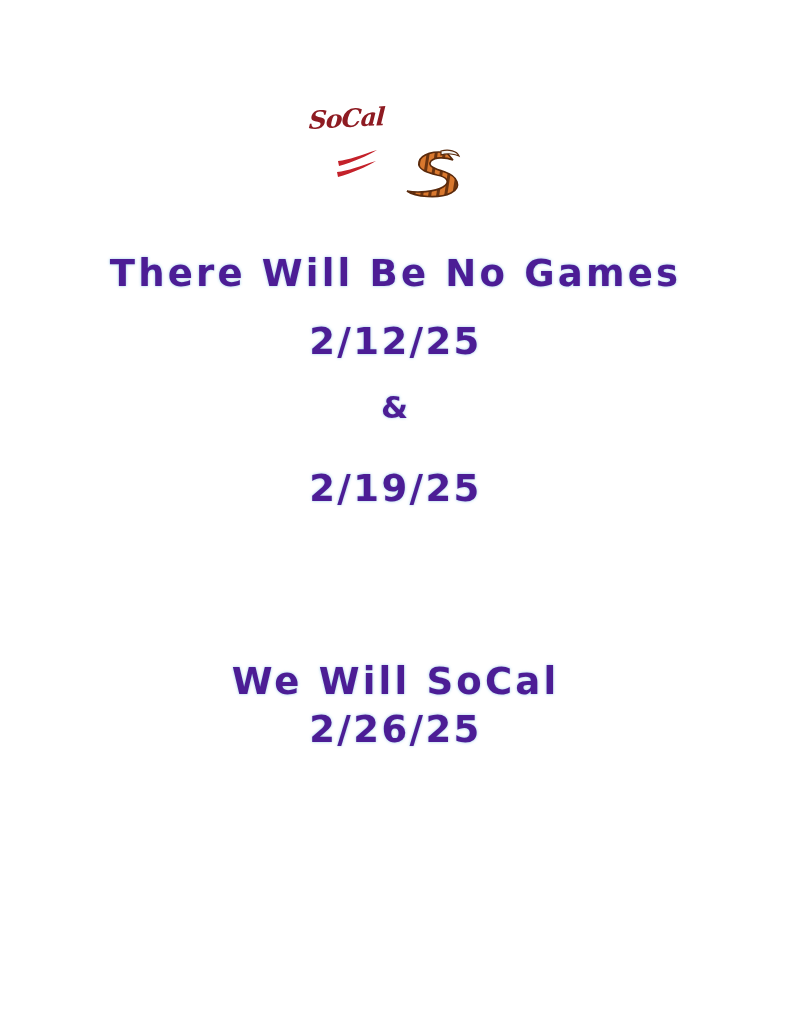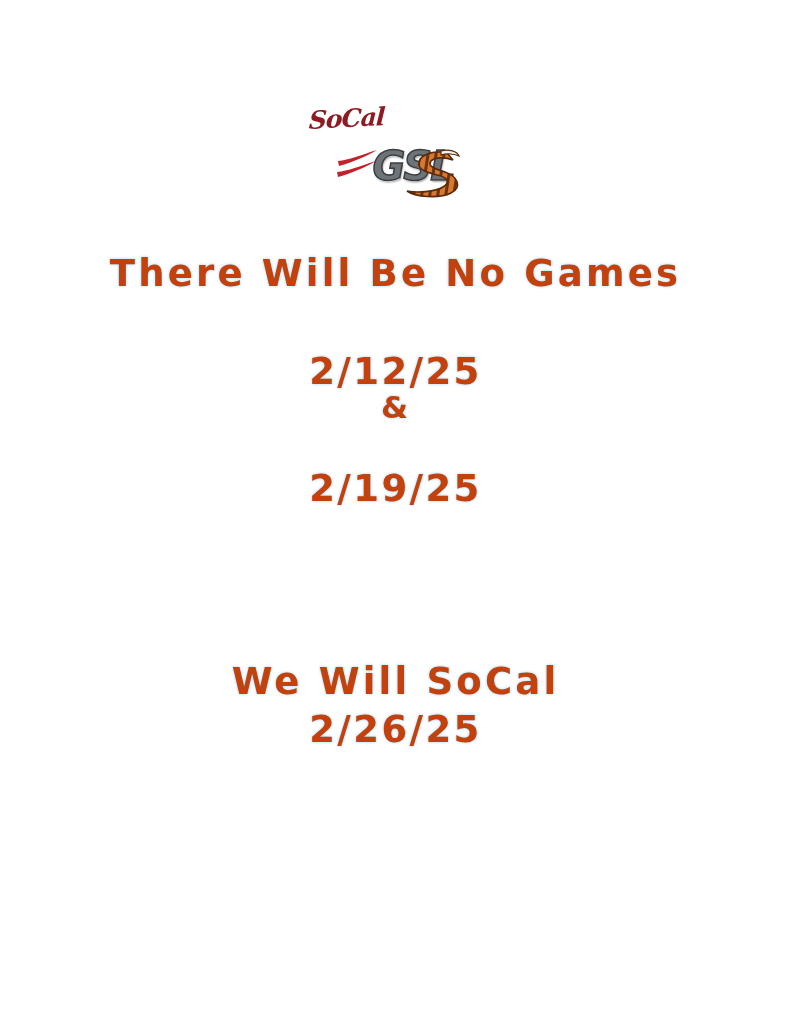--- a/index.html
+++ b/index.html
@@ -88,34 +88,33 @@
   }
 
   
   .textline {
     position: absolute;
     left: 0;
     right: 0;
     text-align: center;
     font-family: "DejaVu Sans", sans-serif;
     font-weight: bold;
-    color: #c2410c;
+    color: #4c1d95;
     white-space: nowrap;
     text-shadow: 0 0 3px rgba(120,185,225,0.75);
   }
   .line-heading {
     top: 252px;
     font-size: 37px;
     letter-spacing: 3.2px;
   }
   .line-date1 {
     top: 320px;
     font-size: 37px;
     letter-spacing: 2.4px;
-    margin-top: 30px;
   }
   .line-amp {
     top: 389px;
     font-size: 31px;
     letter-spacing: 2px;
   }
   .line-date2 {
     top: 455px;
     font-size: 37px;
     letter-spacing: 2.4px;
@@ -141,21 +140,20 @@
     <div class="logo-inner">
 
       <div class="logo-socal">SoCal</div>
 
       <svg class="logo-stripes" viewBox="0 0 46 30">
         <path d="M1 12 C 12 11, 24 6, 40 1 C 30 7, 16 13, 2 17 Z" fill="#C4212A"></path>
         <path d="M0 23 C 11 22, 23 17, 39 12 C 29 18, 15 24, 1 28 Z" fill="#C4212A"></path>
       </svg>
 
       <div class="logo-gsl-wrap">
-        <div class="logo-gsl-text">GSL</div>
         <svg class="logo-snake" viewBox="0 0 76 52">
           <defs>
             <clipPath id="snakeclip">
               <path d="M52 5 C 40 2, 26 6, 24 14 C 22 22, 34 25, 42 27
                        C 52 29, 56 34, 48 39 C 40 44, 22 45, 12 43
                        C 20 49, 44 51, 56 45 C 68 39, 62 28, 50 24
                        C 40 21, 32 18, 36 13 C 40 9, 50 9, 58 12 Z"></path>
             </clipPath>
           </defs>
           <g clip-path="url(#snakeclip)">

